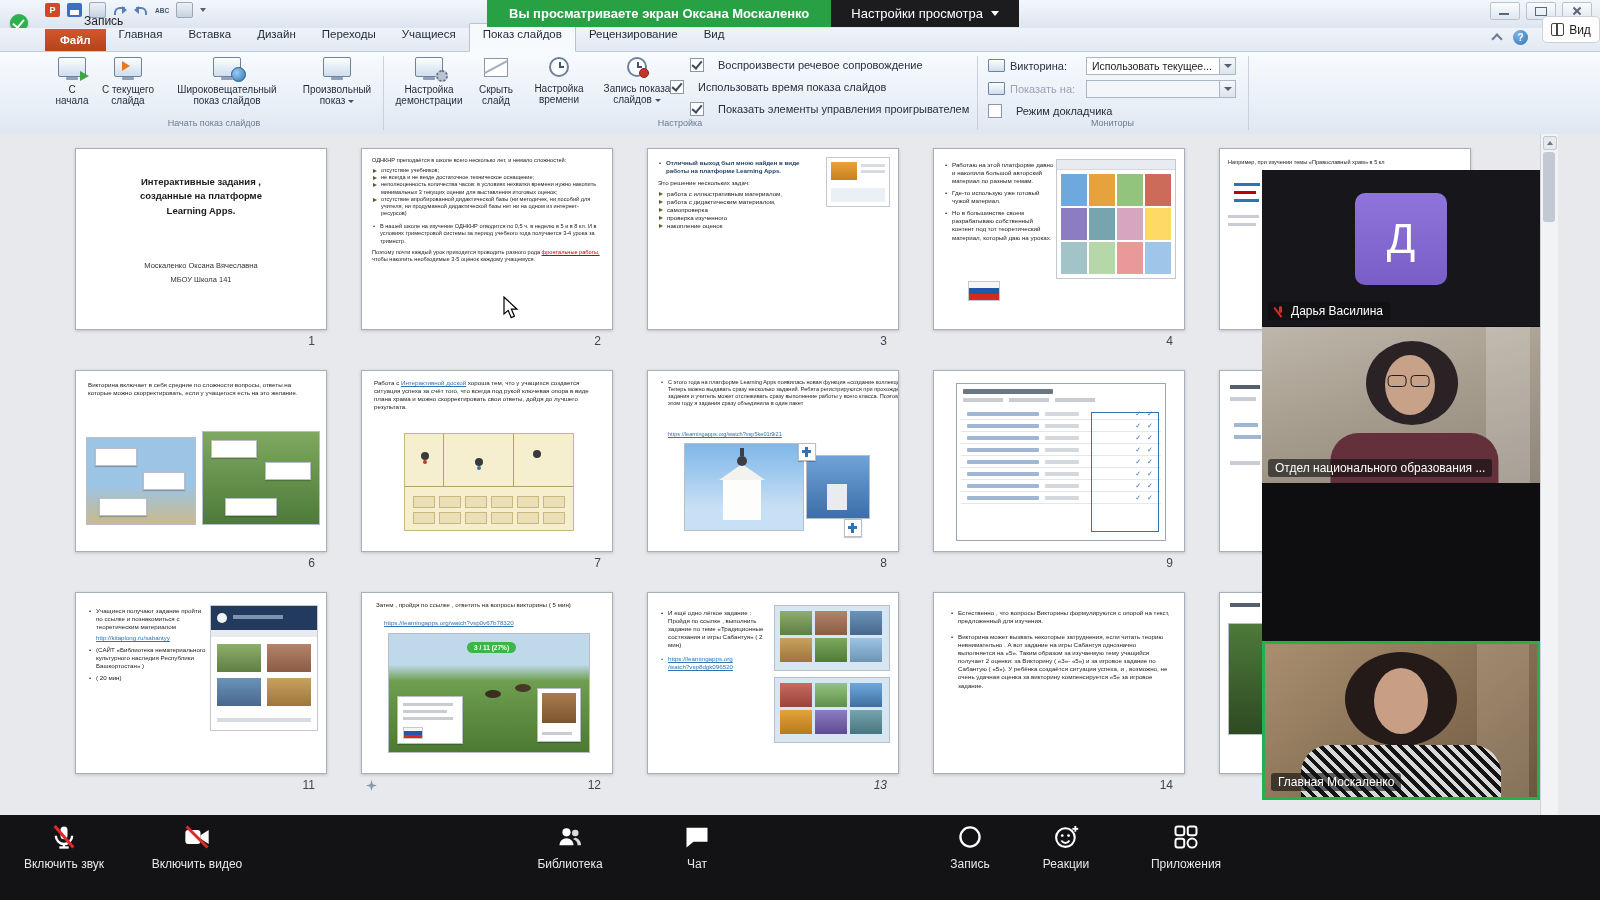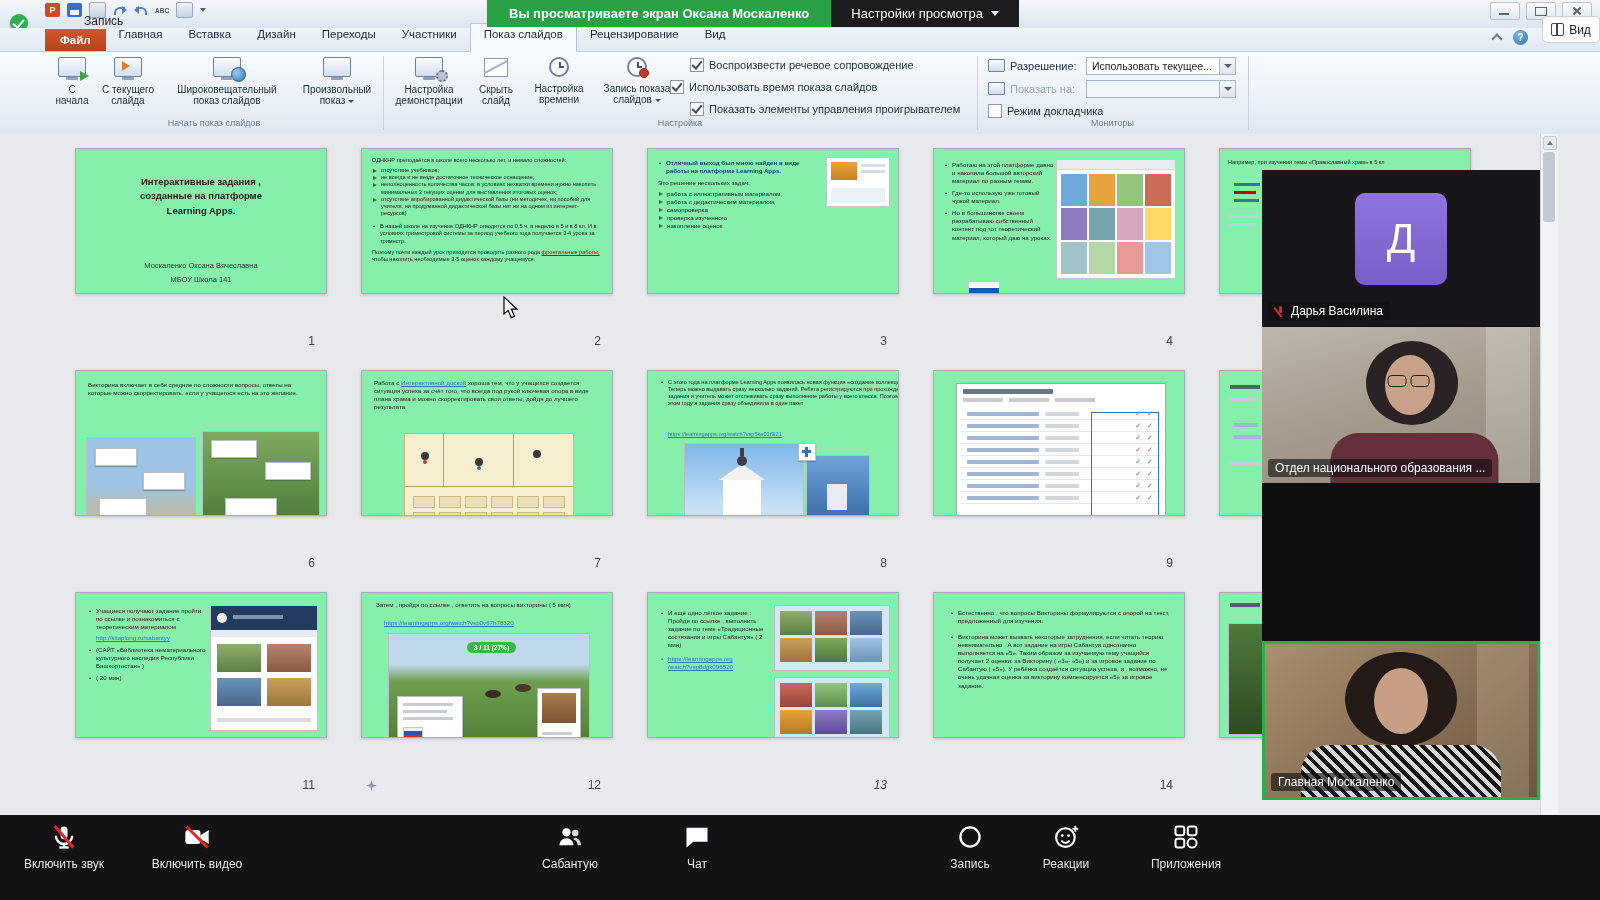--- a/index.html
+++ b/index.html
@@ -70,38 +70,38 @@
     background:radial-gradient(circle at 35% 35%,#9CCBF0,#2E75B6);border:1px solid #1F5C94;}
   .gearb{position:absolute;right:-6px;bottom:-6px;width:12px;height:12px;border-radius:50%;
     background:#B9C4D2;border:2px dotted #5E6E84;box-sizing:border-box;}
   .clockicon{width:20px;height:20px;border-radius:50%;background:#FDFEFF;border:2px solid #6E82A0;
     margin:2px auto 6px;position:relative;box-sizing:border-box;}
   .clockicon::before{content:"";position:absolute;left:8px;top:3px;width:2px;height:6px;background:#44546A;}
   .clockicon::after{content:"";position:absolute;left:8px;top:7px;width:5px;height:2px;background:#44546A;}
   .reddot{position:absolute;right:-4px;bottom:-3px;width:8px;height:8px;border-radius:50%;background:#C0392B;border:1px solid #8E2318;}
   .hideslide{position:relative;width:22px;height:17px;background:#fff;border:1px solid #8A97A8;margin:3px auto 7px;}
   .hideslide::after{content:"";position:absolute;left:-2px;top:7px;width:26px;height:2px;background:#A0AEC0;transform:rotate(-28deg);}
-  .cb{display:flex;align-items:center;gap:5px;position:absolute;font-size:11px;color:#26303E;white-space:nowrap;}
+  .cb{display:flex;align-items:center;gap:14px;position:absolute;font-size:11px;color:#26303E;white-space:nowrap;}
   .cbbox{width:12px;height:12px;background:#FDFDFE;border:1px solid #8A97A8;position:relative;flex:none;}
   .cbbox.ck::after{content:"";position:absolute;left:3px;top:0;width:4px;height:8px;
     border-right:2px solid #3C4A5C;border-bottom:2px solid #3C4A5C;transform:rotate(40deg);}
   .mrow-icon{width:15px;height:11px;background:linear-gradient(#FDFEFF,#CFDDEE);border:1px solid #6E82A0;border-radius:1px;flex:none;}
   .mrow{position:absolute;display:flex;align-items:center;gap:5px;font-size:11px;color:#26303E;}
   .mrow.dis{color:#98A3B3;}
   .dd{position:absolute;height:18px;background:#fff;border:1px solid #ABB6C4;font-size:10.5px;color:#222;
     display:flex;align-items:center;padding:0 18px 0 5px;box-sizing:border-box;white-space:nowrap;overflow:hidden;}
   .dd.dis{background:#F2F5F9;color:#98A3B3;}
   .dd .da{position:absolute;right:0;top:0;bottom:0;width:15px;background:linear-gradient(#F6F8FA,#DDE4EC);
     border-left:1px solid #ABB6C4;display:flex;align-items:center;justify-content:center;}
   .caret-down{width:0;height:0;border-left:4px solid transparent;border-right:4px solid transparent;border-top:4px solid #55606E;display:inline-block;}
   .caret-sm{width:0;height:0;border-left:3px solid transparent;border-right:3px solid transparent;border-top:3.5px solid #445060;display:inline-block;margin-left:3px;vertical-align:middle;}
 
   
   .sorter{position:absolute;left:0;top:134px;width:1600px;height:766px;background:#E7E9EC;}
-  .slide{position:absolute;width:252px;height:146px;background:#86efac;border:1px solid #A9AFB8;
+  .slide{position:absolute;width:252px;height:182px;background:#ffffff;border:1px solid #A9AFB8;
     box-shadow:0 1px 3px rgba(0,0,0,.18);box-sizing:border-box;overflow:hidden;}
   .snum{position:absolute;width:252px;font-size:12px;color:#3F4650;text-align:right;padding-right:12px;box-sizing:border-box;}
   .tc{text-align:center;}
   .bold{font-weight:bold;}
   .prel{white-space:pre-line;}
   .t7{font-size:7.5px;line-height:1.35;}
   .t6{font-size:6.2px;line-height:1.3;}
   .t55{font-size:5.6px;line-height:1.28;}
   .blue{color:#17375E;}
   .lnk{color:#2E74B5;text-decoration:underline;}
@@ -180,21 +180,21 @@
       <div class="wbtn cls"></div>
     </div>
   </div>
 
   <div class="tabs-row">
     <div class="tab file">Файл</div>
     <div class="tab">Главная</div>
     <div class="tab">Вставка</div>
     <div class="tab">Дизайн</div>
     <div class="tab">Переходы</div>
-    <div class="tab">Участники</div>
+    <div class="tab">Учащиеся</div>
     <div class="tab active">Показ слайдов</div>
     <div class="tab">Рецензирование</div>
     <div class="tab">Вид</div>
   </div>
   <div class="ribbon-collapse"></div>
   <div class="help-circle">?</div>
 
   <div class="ribbon">
 
     <div class="rbtn" style="left:50px;width:44px;">
@@ -260,21 +260,21 @@
     </div>
     <div class="cb" style="left:690px;top:50px;">
       <span class="cbbox ck"></span>
         <span>Показать элементы управления проигрывателем</span>
     </div>
     <div class="gdiv" style="left:977px;"></div>
     <div class="glabel" style="left:383px;width:594px;">Настройка</div>
 
     <div class="mrow" style="left:988px;top:7px;">
       <span class="mrow-icon"></span>
-        <span>Разрешение:</span>
+        <span>Викторина:</span>
     </div>
     <div class="dd" style="left:1086px;top:5px;width:150px;">
       <span>Использовать текущее...</span>
       <span class="da">
           <span class="caret-down"></span>
         </span>
     </div>
     <div class="mrow dis" style="left:988px;top:30px;">
       <span class="mrow-icon"></span>
         <span>Показать на:</span>
@@ -675,21 +675,21 @@
       <div class="zt-label">Включить видео</div>
     </div>
 
     <div class="zt-item" style="left:520px;width:100px;">
       <svg width="28" height="28" viewBox="0 0 24 24">
         <circle cx="9" cy="8" r="3.5" fill="#fff"></circle>
         <path d="M3 19c0-3.3 2.7-6 6-6s6 2.7 6 6z" fill="#fff"></path>
         <circle cx="16.5" cy="8.5" r="2.8" fill="#fff" opacity=".85"></circle>
         <path d="M14.5 13.8c2.4.7 4 2.8 4 5.2h3c0-3-2-5.6-4.8-6.4z" fill="#fff" opacity=".85"></path>
       </svg>
-      <div class="zt-label">Сабантую</div>
+      <div class="zt-label">Библиотека</div>
     </div>
 
     <div class="zt-item" style="left:660px;width:74px;">
       <svg width="28" height="28" viewBox="0 0 24 24">
         <path d="M3 4h18v12H9l-6 5z" fill="#fff"></path>
       </svg>
       <div class="zt-label">Чат</div>
     </div>
 
 

